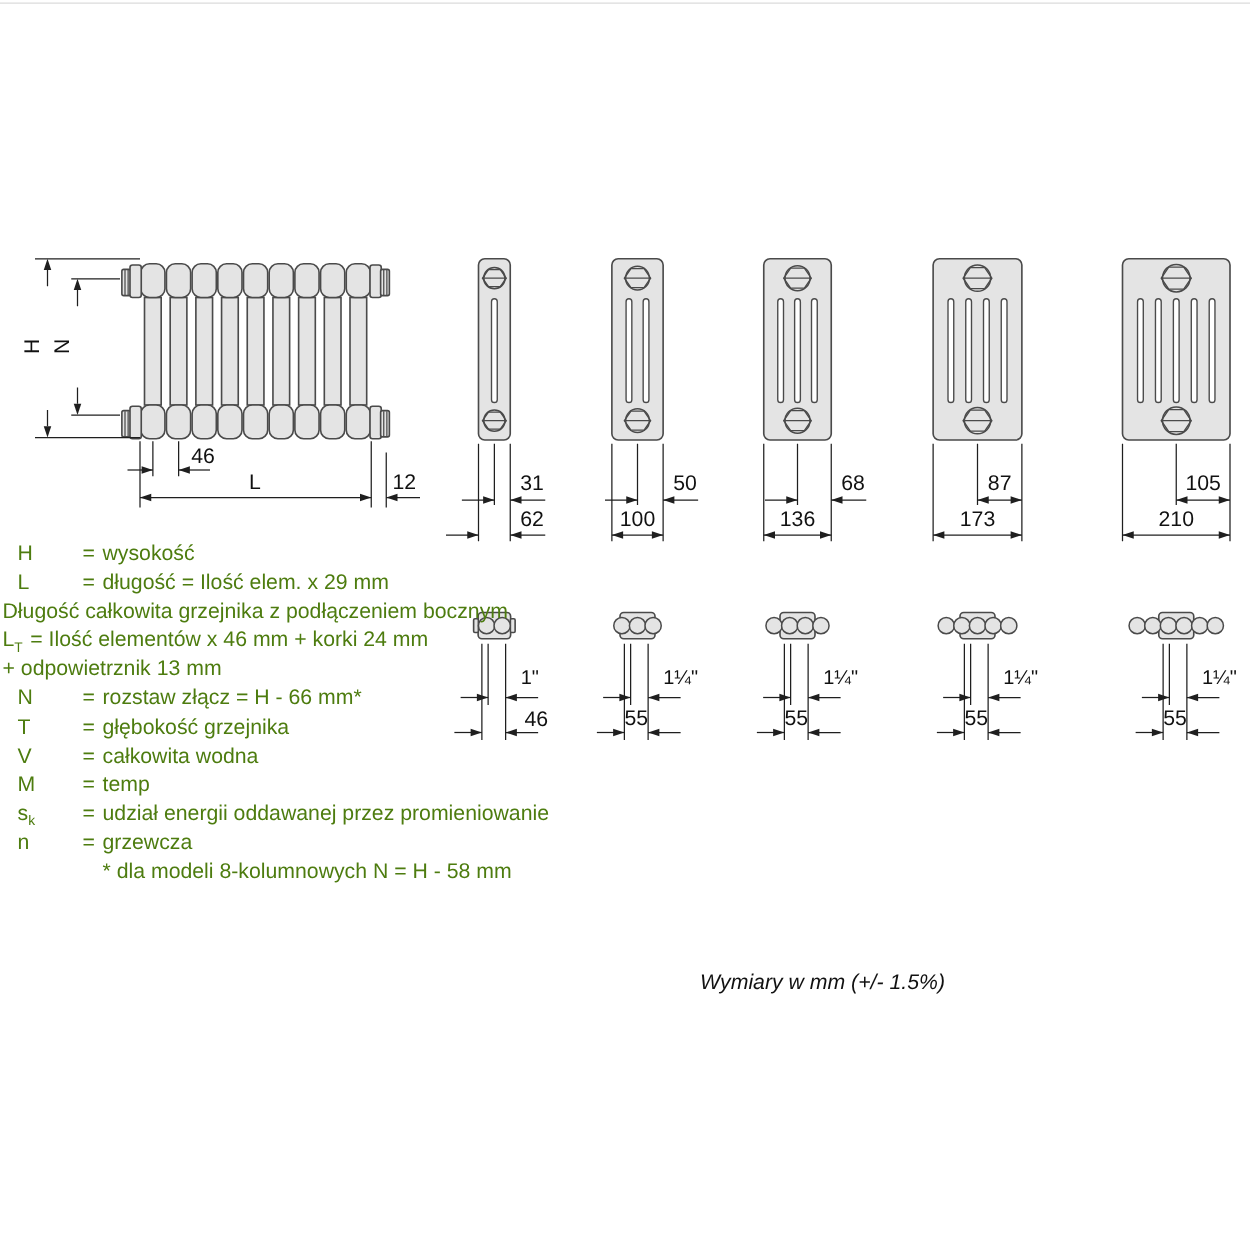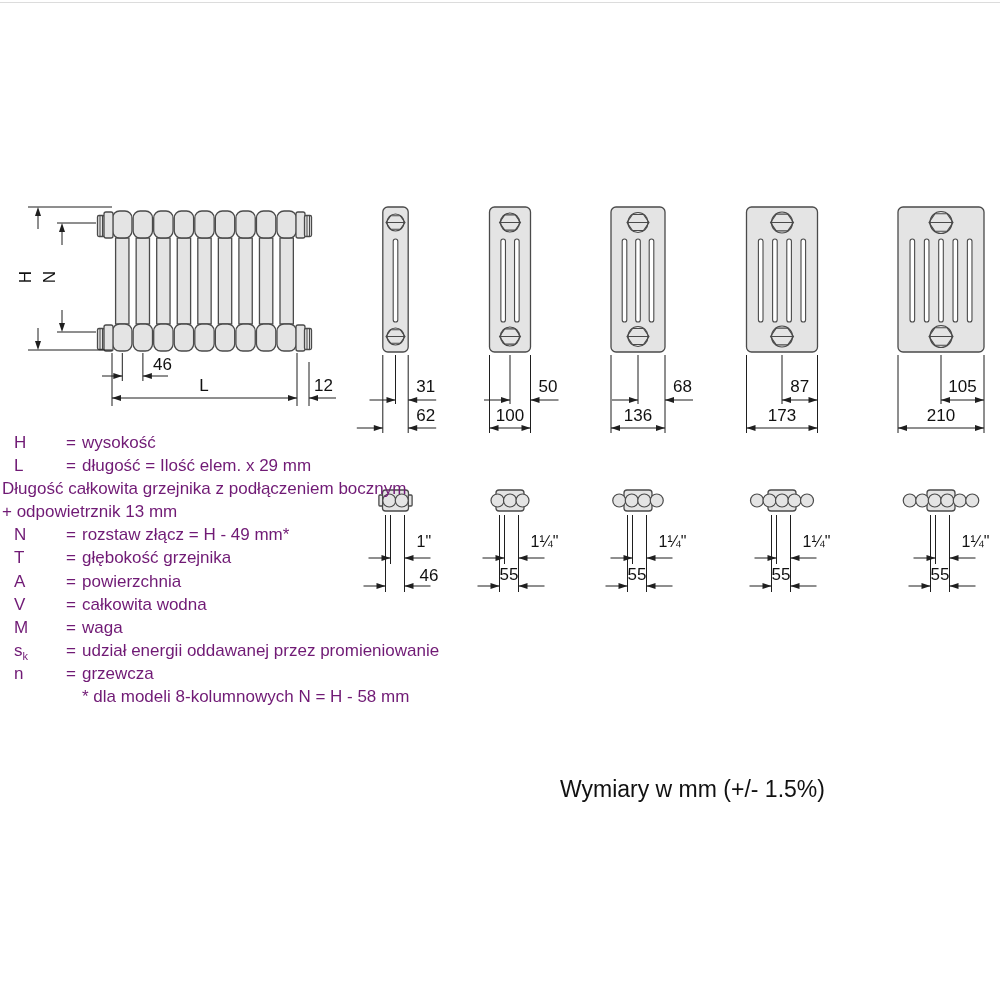--- a/index.html
+++ b/index.html
@@ -1,29 +1,29 @@
 <!DOCTYPE html>
 <html><head>
 <meta charset="utf-8">
 <style>
   html,body{margin:0;padding:0;background:#ffffff;}
   body{width:1000px;height:1000px;font-family:"Liberation Sans",sans-serif;}
   .canvas{position:relative;width:1000px;height:1000px;background:#fff;overflow:hidden;}
   .topline{position:absolute;top:2px;left:0;width:1000px;height:1px;background:#dcdcdc;}
   #drawing{position:absolute;top:0;left:0;}
-  .legend{position:absolute;left:2px;top:431px;font-size:17px;color:#701a75;}
+  .legend{position:absolute;left:2px;top:431px;font-size:17px;color:#4d7c0f;}
   .lrow{height:23.1px;line-height:23.1px;white-space:nowrap;}
   .lrow.table{padding-left:12px;}
   .symc{display:inline-block;width:52px;}
   .eqc{display:inline-block;width:16px;}
   .lrow.free{padding-left:0;}
   .lrow.foot{padding-left:80px;}
   .has-sym .desc{margin-left:6px;}
   sub{font-size:11px;}
-  .units{position:absolute;left:560px;top:776px;font-size:23px;color:#111;white-space:nowrap;}
+  .units{position:absolute;left:560px;top:776px;font-size:17px;color:#111;white-space:nowrap;font-style:italic;}
   text{font-family:"Liberation Sans",sans-serif;}
 </style>
 </head>
 <body>
 
 <div class="canvas">
   <div class="topline"></div>
 
   <svg id="drawing" width="1000" height="620" viewBox="0 0 1000 620">
       <g>
@@ -344,25 +344,25 @@
         <line x1="949.5" y1="586" x2="975.5" y2="586" stroke="#1f1f1f" stroke-width="1"></line>
         <polygon points="949.5,586 958.5,583 958.5,589" fill="#1f1f1f"></polygon>
         <text x="940" y="580" text-anchor="middle" font-size="17" fill="#111111">55</text>
       </g>
     </svg>
 
   <div class="legend">
     <div class="lrow table"><span class="symc"><span>H</span><sub></sub></span><span class="eqc">=</span><span class="desc">wysokość</span></div>
     <div class="lrow table"><span class="symc"><span>L</span><sub></sub></span><span class="eqc">=</span><span class="desc">długość = Ilość elem. x 29 mm</span></div>
     <div class="lrow free"><span class="desc">Długość całkowita grzejnika z podłączeniem bocznym</span></div>
+    <div class="lrow free has-sym"><span class="sym"><span>L</span><sub>T</sub></span><span class="desc">= Ilość elementów x 46 mm + korki 24 mm</span></div>
     <div class="lrow free"><span class="desc">+ odpowietrznik 13 mm</span></div>
-    <div class="lrow table"><span class="symc"><span>N</span><sub></sub></span><span class="eqc">=</span><span class="desc">rozstaw złącz = H - 49 mm*</span></div>
+    <div class="lrow table"><span class="symc"><span>N</span><sub></sub></span><span class="eqc">=</span><span class="desc">rozstaw złącz = H - 66 mm*</span></div>
     <div class="lrow table"><span class="symc"><span>T</span><sub></sub></span><span class="eqc">=</span><span class="desc">głębokość grzejnika</span></div>
-    <div class="lrow table"><span class="symc"><span>A</span><sub></sub></span><span class="eqc">=</span><span class="desc">powierzchnia</span></div>
     <div class="lrow table"><span class="symc"><span>V</span><sub></sub></span><span class="eqc">=</span><span class="desc">całkowita wodna</span></div>
-    <div class="lrow table"><span class="symc"><span>M</span><sub></sub></span><span class="eqc">=</span><span class="desc">waga</span></div>
+    <div class="lrow table"><span class="symc"><span>M</span><sub></sub></span><span class="eqc">=</span><span class="desc">temp</span></div>
     <div class="lrow table"><span class="symc"><span>s</span><sub>k</sub></span><span class="eqc">=</span><span class="desc">udział energii oddawanej przez promieniowanie</span></div>
     <div class="lrow table"><span class="symc"><span>n</span><sub></sub></span><span class="eqc">=</span><span class="desc">grzewcza</span></div>
     <div class="lrow foot"><span class="desc">* dla modeli 8-kolumnowych N = H - 58 mm</span></div>
   </div>
 
   <div class="units">Wymiary w mm (+/- 1.5%)</div>
 </div>
 
 </body></html>

